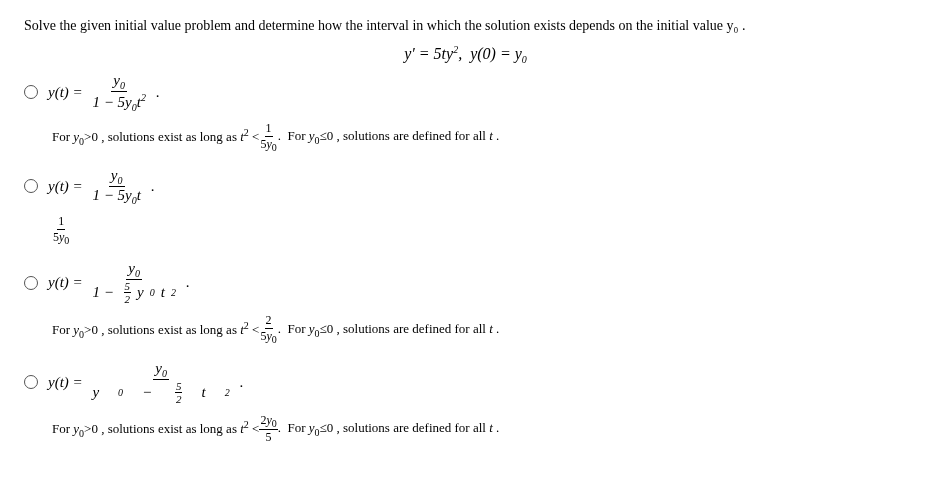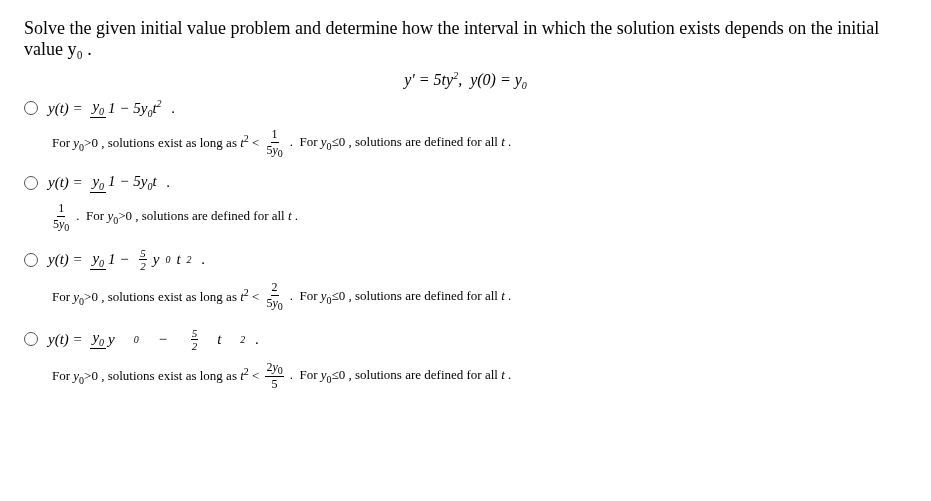--- a/index.html
+++ b/index.html
@@ -6,21 +6,21 @@
     body {
       font-family: "Times New Roman", Times, serif;
       background: #fff;
       color: #000;
       font-size: 15px;
       padding: 18px 24px;
       width: 931px;
       min-height: 501px;
     }
     .problem-statement {
-      font-size: 18px;
+      font-size: 14px;
       margin-bottom: 10px;
     }
     .equation-header {
       text-align: center;
       font-size: 16px;
       margin-bottom: 6px;
       font-style: italic;
     }
     .option-block {
       display: flex;
@@ -36,21 +36,21 @@
     .radio-circle {
       width: 14px;
       height: 14px;
       border-radius: 50%;
       border: 1.5px solid #555;
       display: inline-block;
       flex-shrink: 0;
     }
     .fraction {
       display: inline-flex;
-      flex-direction: row;
+      flex-direction: column;
       align-items: center;
       vertical-align: middle;
       justify-content: flex-end;
     }
     .fraction .numer {
       border-bottom: 1px solid #000;
       padding: 0 2px;
       text-align: center;
       font-style: italic;
     }
@@ -64,21 +64,20 @@
       align-items: center;
       gap: 4px;
       padding-left: 28px;
     }
     .explanation {
       font-size: 13px;
       padding-left: 28px;
       margin-top: 4px;
       display: flex;
       align-items: center;
-      gap: 6px;
       flex-wrap: wrap;
     }
     sup { font-size: 10px; vertical-align: super; }
     sub { font-size: 10px; vertical-align: sub; }
     .italic { font-style: italic; }
     .small-frac {
       display: inline-flex;
       flex-direction: column;
       align-items: center;
       vertical-align: middle;
@@ -137,21 +136,20 @@
         <span class="denom italic">1 − 5y<sub>0</sub>t</span>
       </div>
       <span>&nbsp;.</span>
     </div>
   </div>
   <div class="explanation">
     <div class="small-frac">
       <span class="numer">1</span>
       <span class="denom">5<span class="italic">y</span><sub>0</sub></span>
     </div>
-    <span>. &nbsp;For <span class="italic">y</span><sub>0</sub>&gt;0 , solutions are defined for all <span class="italic">t</span> .</span>
   </div>
 </div>
 
 <div class="option-block">
   <div class="option-row">
     <span class="radio-circle"></span>
     <div class="math-line" style="padding-left:0;">
       <span class="italic">y(t) =&nbsp;</span>
       <div class="fraction">
         <span class="numer italic">y<sub>0</sub></span>

